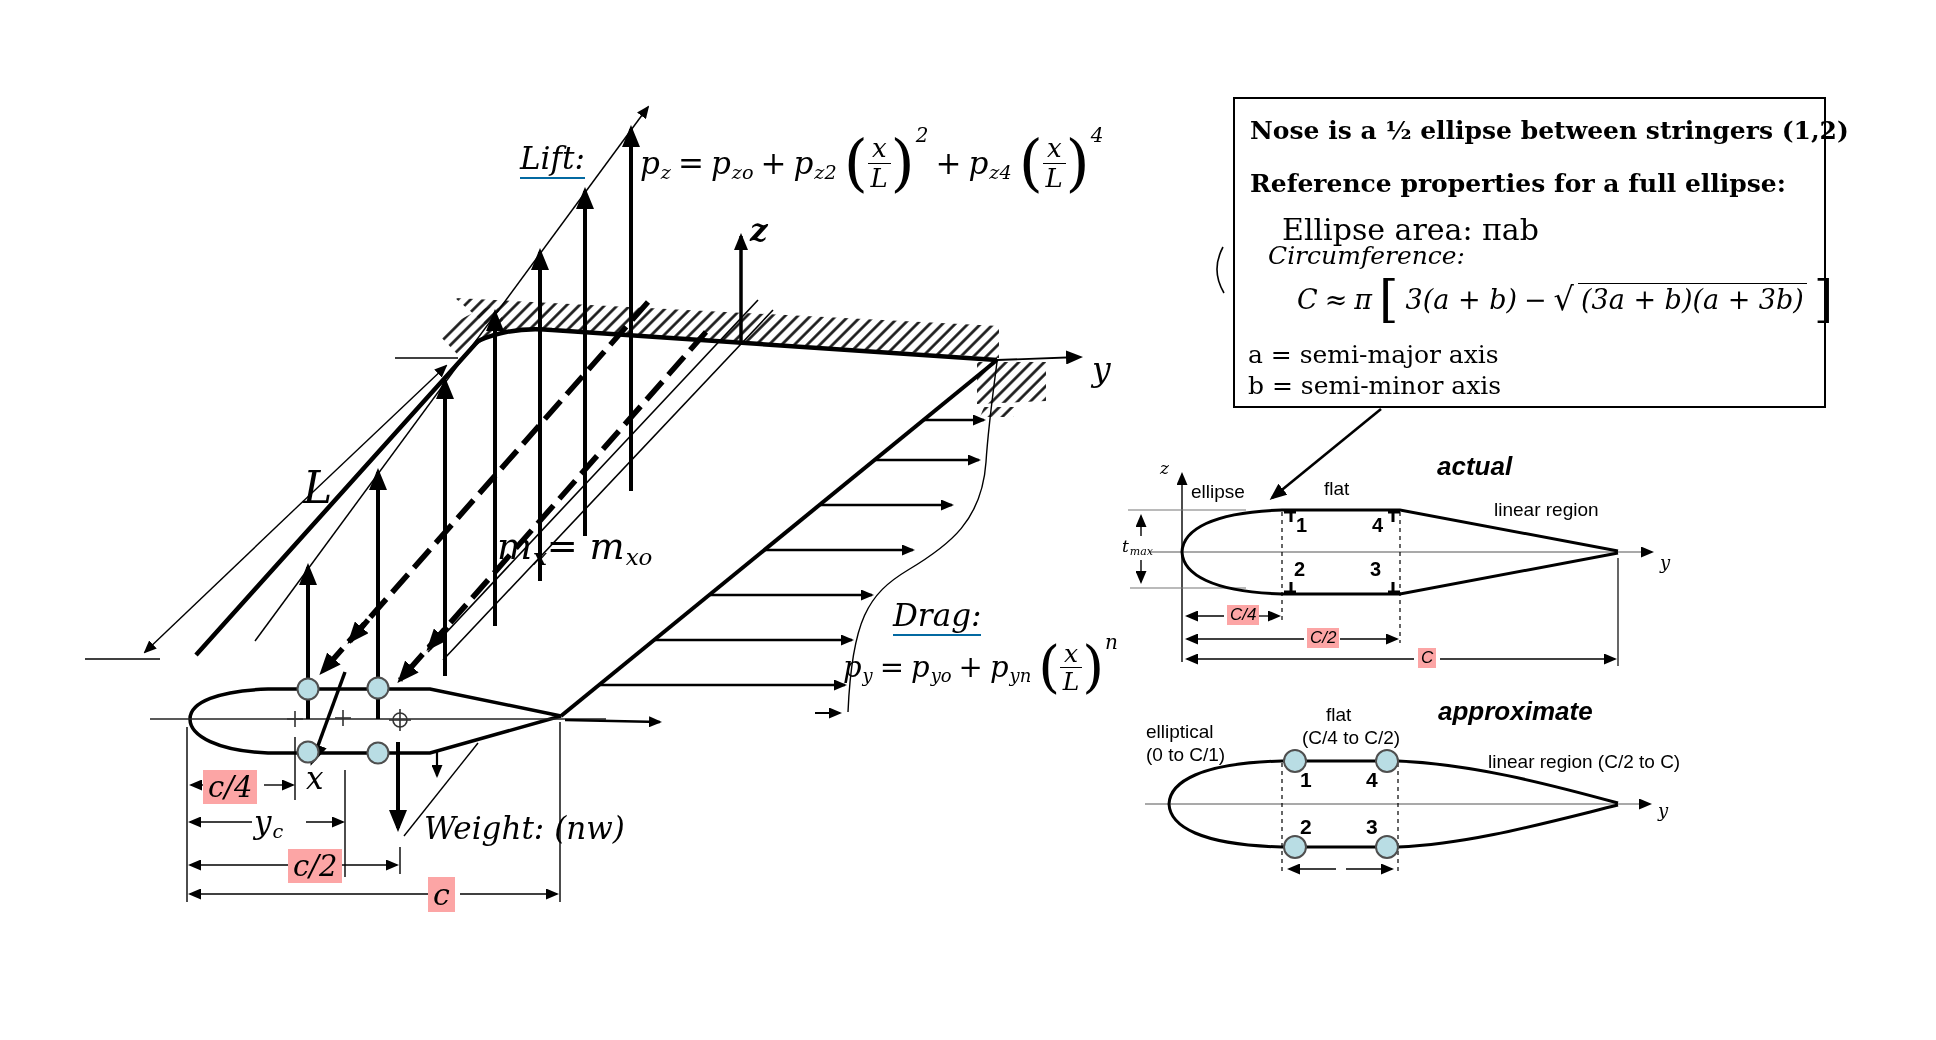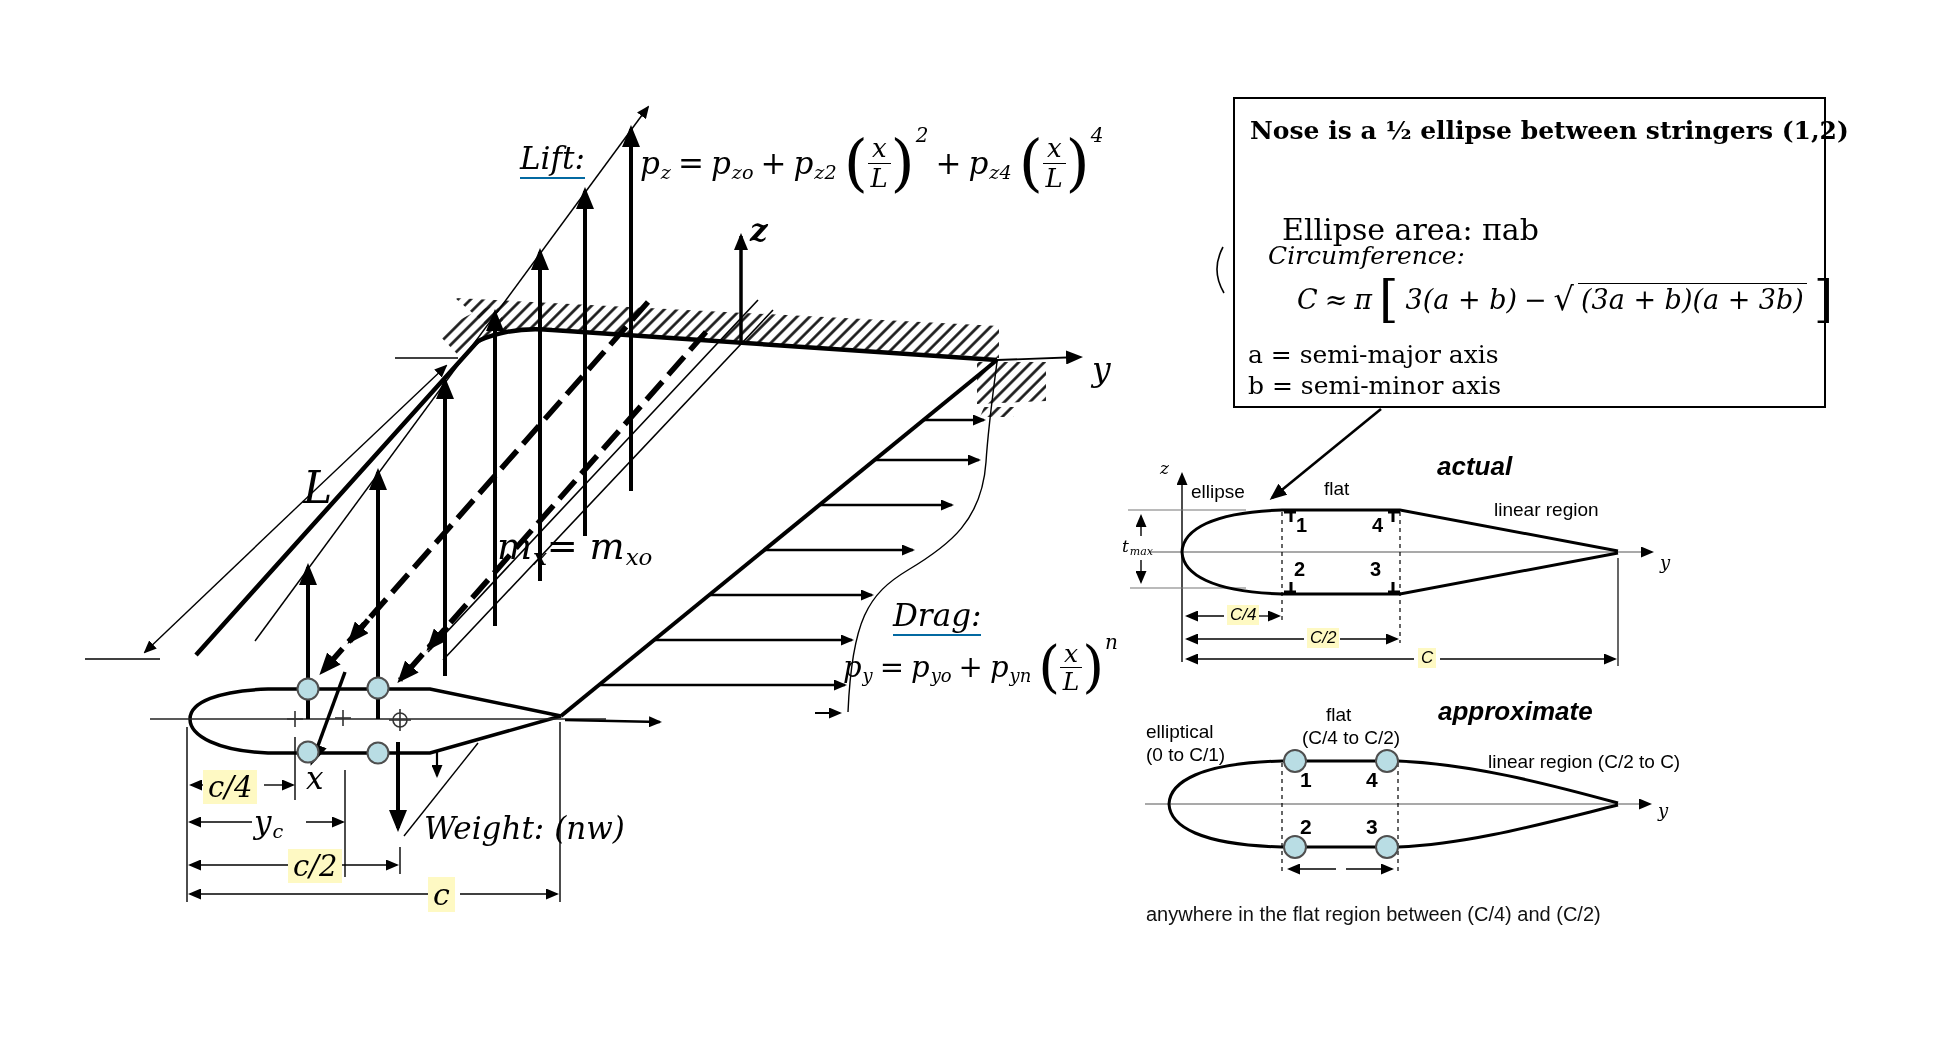--- a/index.html
+++ b/index.html
@@ -3,21 +3,21 @@
 <meta charset="utf-8">
 <style>
   html,body{margin:0;padding:0;background:#fff;}
   .stage{position:relative;width:1936px;height:1040px;background:#ffffff;overflow:hidden;
          font-family:"DejaVu Serif", serif;}
   .stage svg{position:absolute;left:0;top:0;}
   .lbl{position:absolute;white-space:nowrap;color:#000;}
   .ser{font-family:"DejaVu Serif", serif;font-style:italic;}
   .san{font-family:"Liberation Sans", sans-serif;font-style:normal;}
   .under{border-bottom:2px solid #0369a1;padding-bottom:1px;}
-  .bgw{background:#fef9c3;padding:0 5px;}
+  .bgw{background:#fca5a5;padding:0 5px;}
   .sb{font-size:0.62em;display:inline-block;transform:translateY(0.28em);margin-left:1px;}
   .eqrow{display:inline-flex;align-items:center;gap:7px;}
   .fr{display:inline-flex;flex-direction:column;align-items:center;line-height:1.08;font-size:26px;}
   .fr .nu{border-bottom:1.6px solid #000;padding:0 4px;}
   .bp{font-size:62px;font-weight:300;font-style:normal;line-height:0.85;font-family:"DejaVu Serif",serif;}
   .pg{display:inline-flex;align-items:center;}
   .ex{font-size:20px;display:inline-block;transform:translateY(-28px);margin-left:1px;}
   .boxpanel{position:absolute;left:1233px;top:97px;width:589px;height:307px;border:2.2px solid #000;background:#fff;}
   .boxpanel .lbl{font-style:normal;}
   .bk{font-size:50px;font-weight:300;font-style:normal;line-height:0.9;}
@@ -260,20 +260,21 @@
 <div class="lbl ser" style="left:424px;top:810px;font-size:31px;text-align:right;">Weight: (nw)</div>
 
 <div class="lbl ser bgw" style="left:203px;top:770px;font-size:29px;">c/4</div>
 <div class="lbl ser" style="left:306px;top:760px;font-size:31px;">x</div>
 <div class="lbl ser" style="left:254px;top:804px;font-size:31px;"><span>y</span><span class="sb">c</span></div>
 <div class="lbl ser bgw" style="left:288px;top:849px;font-size:29px;">c/2</div>
 <div class="lbl ser bgw" style="left:428px;top:877px;font-size:30px;">c</div>
 
 <div class="boxpanel">
   <div class="lbl bold" style="left:15px;top:17px;font-size:25px;">Nose is a ½ ellipse between stringers (1,2)</div>
+  <div class="lbl bold" style="left:15px;top:70px;font-size:25px;">Reference properties for a full ellipse:</div>
   <div class="lbl" style="left:47px;top:113px;font-size:30px;">Ellipse area: πab</div>
   <div class="lbl" style="left:33px;top:142px;font-size:25px;font-style:italic;">Circumference:</div>
   <div class="lbl eqrow" style="left:62px;top:168px;height:64px;font-size:27px;font-style:italic;">
     <span>C</span>
     <span style="font-style:normal;">≈</span>
     <span>π</span>
     <span class="bk">[</span>
     <span>3(a + b)</span>
     <span style="font-style:normal;">−</span>
     <span class="rt">√</span>
@@ -304,15 +305,14 @@
 <div class="lbl san" style="left:1326px;top:704px;font-size:19px;">flat</div>
 <div class="lbl san" style="left:1302px;top:727px;font-size:19px;">(C/4 to C/2)</div>
 <div class="lbl san bi" style="left:1438px;top:696px;font-size:26px;">approximate</div>
 <div class="lbl san" style="left:1488px;top:751px;font-size:19px;">linear region (C/2 to C)</div>
 <div class="lbl san bold" style="left:1300px;top:768px;font-size:21px;">1</div>
 <div class="lbl san bold" style="left:1366px;top:768px;font-size:21px;">4</div>
 <div class="lbl san bold" style="left:1300px;top:815px;font-size:21px;">2</div>
 <div class="lbl san bold" style="left:1366px;top:815px;font-size:21px;">3</div>
 <div class="lbl ser" style="left:1658px;top:800px;font-size:18px;">y</div>
 
-<div class="lbl san" style="left:1146px;top:903px;font-size:20px;color:#111;">anywhere in the flat region between (C/4) and (C/2)</div>
 
 </div>
 
 </body></html>

